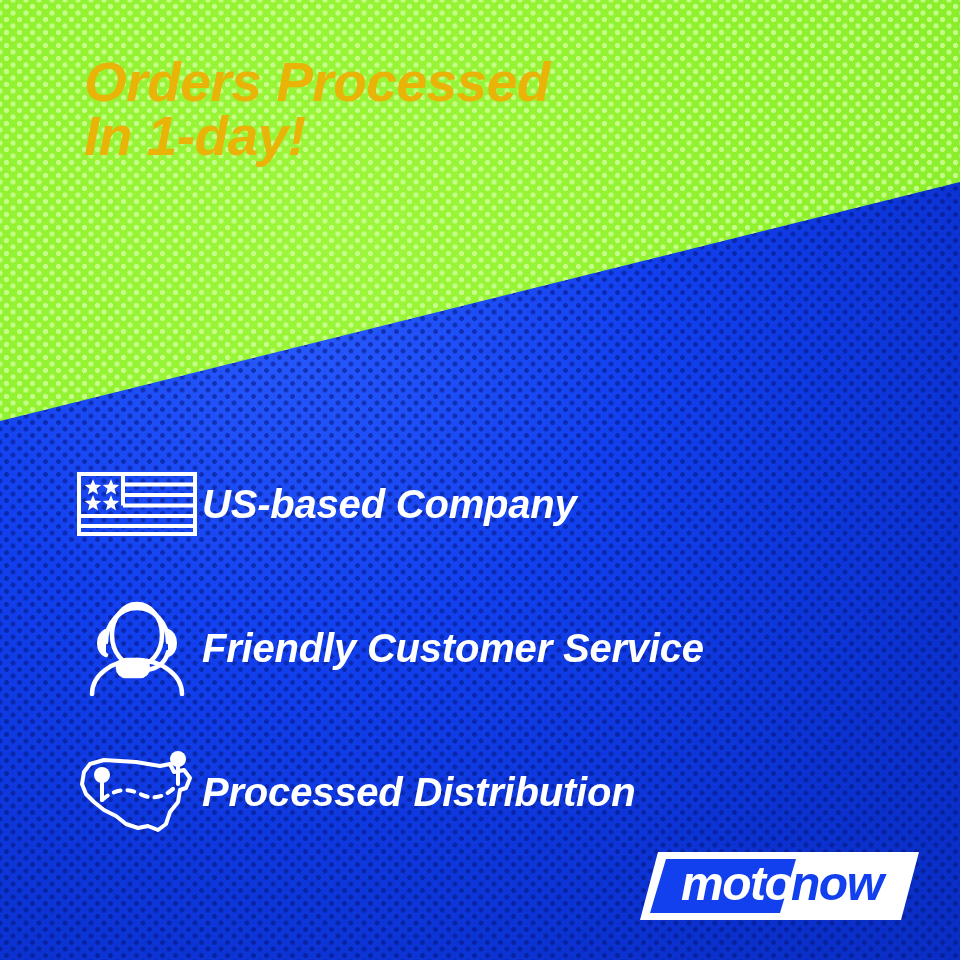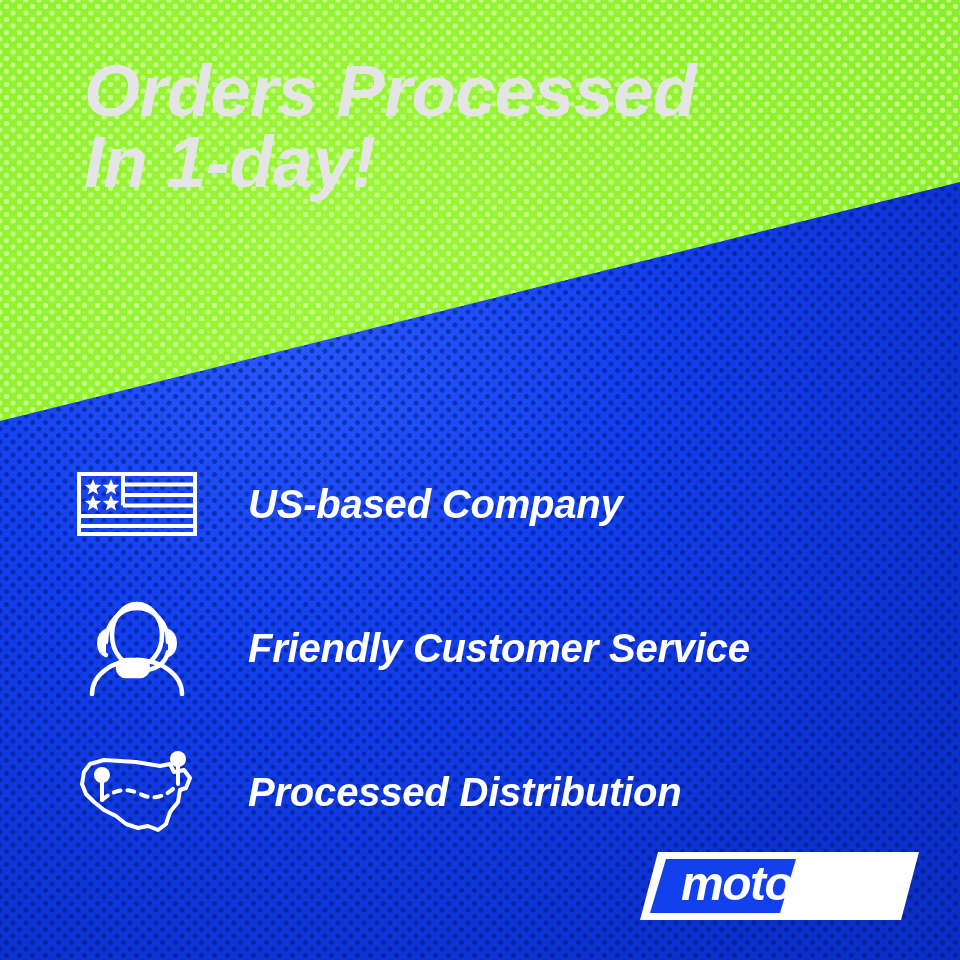--- a/index.html
+++ b/index.html
@@ -53,22 +53,22 @@
     background-size: 13px 13px, 13px 13px;
     background-position: 0 0, 6.5px 6.5px;
   }
 
   
   .headline {
     position: absolute;
     left: 84px;
     top: 56px;
     width: 830px;
-    color: #e5e5e5;
-    font-size: 72px;
+    color: #eab308;
+    font-size: 55px;
     line-height: 0.98;
     font-weight: bold;
     font-style: italic;
     letter-spacing: -0.5px;
     white-space: pre-line;
   }
 
   
   .features {
     position: absolute;
@@ -89,21 +89,20 @@
     display: flex;
     align-items: center;
     justify-content: center;
   }
   .feature-label {
     color: #ffffff;
     font-size: 40px;
     font-weight: bold;
     font-style: italic;
     letter-spacing: -0.2px;
-    margin-left: 46px;
     white-space: nowrap;
   }
 
   
   .logo {
     position: absolute;
     left: 640px;
     top: 848px;
     width: 280px;
     height: 76px;
@@ -213,15 +212,16 @@
     </div>
 
   </div>
 
   <div class="logo">
     <svg width="280" height="76" viewBox="0 0 280 76" aria-hidden="true" style="position:absolute;left:0;top:0;">
       <polygon points="18,4 279,4 261,72 0,72" fill="#ffffff"></polygon>
       <polygon points="26,11 156,11 140,65 10,65" fill="#1240ef"></polygon>
     </svg>
     <div class="logo-text-moto">moto</div>
+    <div class="logo-text-now">now</div>
   </div>
 
 </div>
 
 </body></html>

